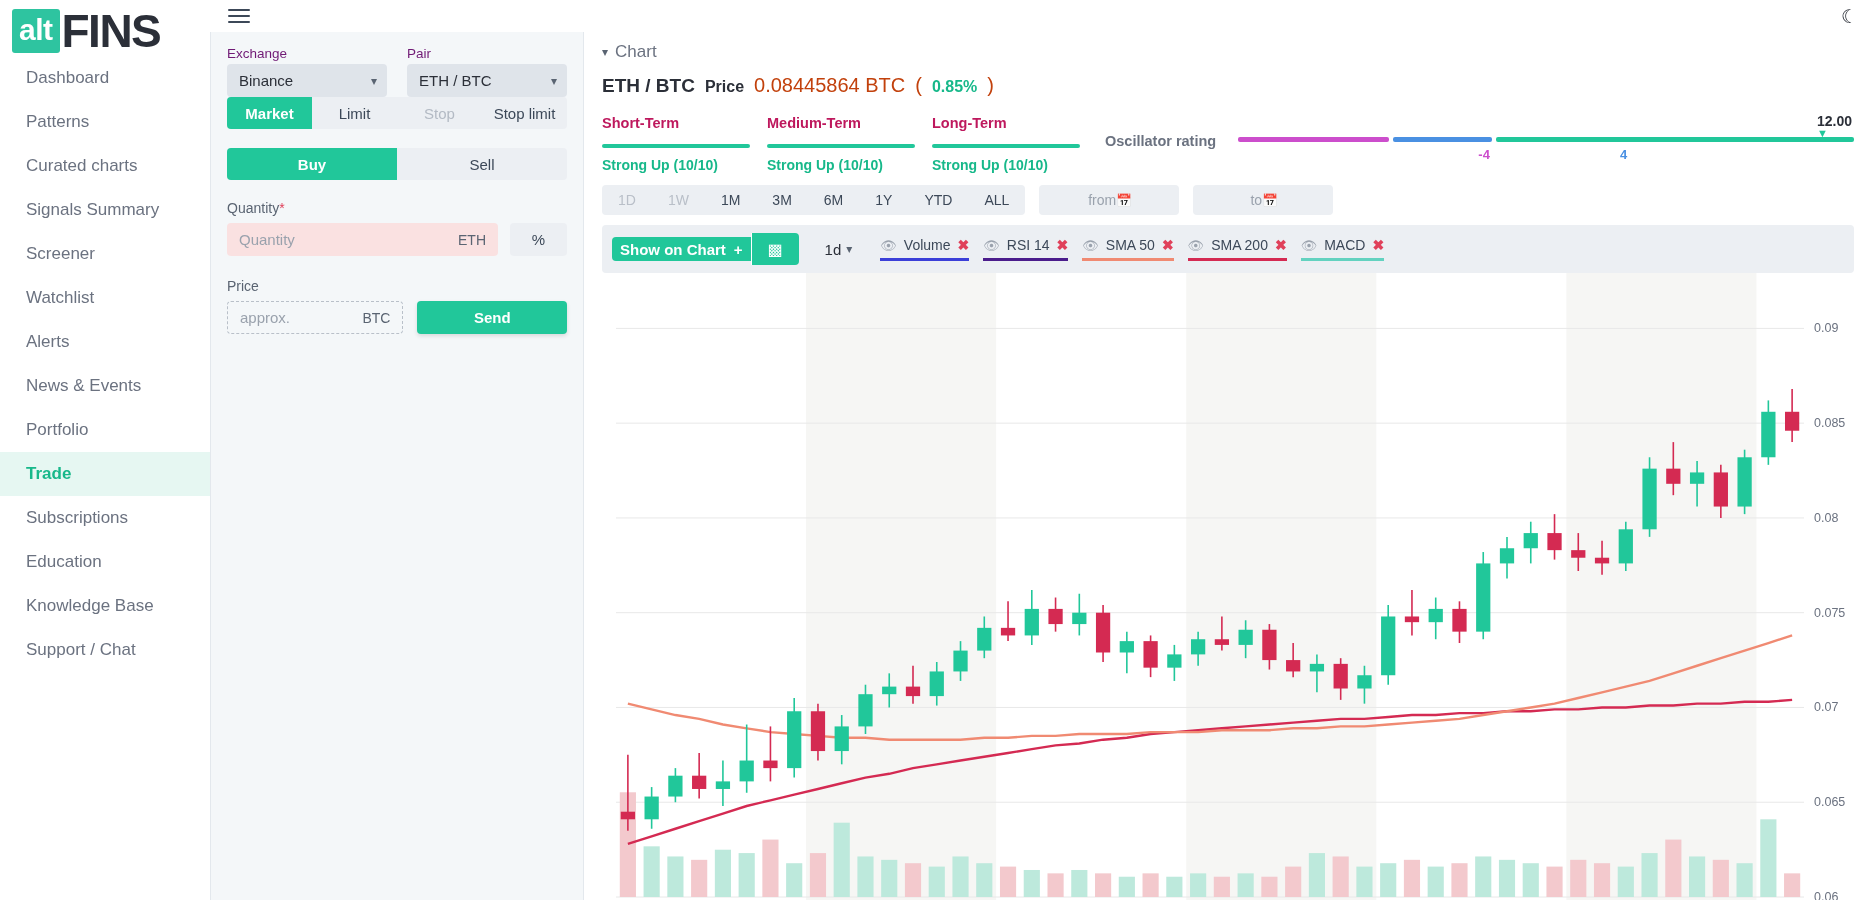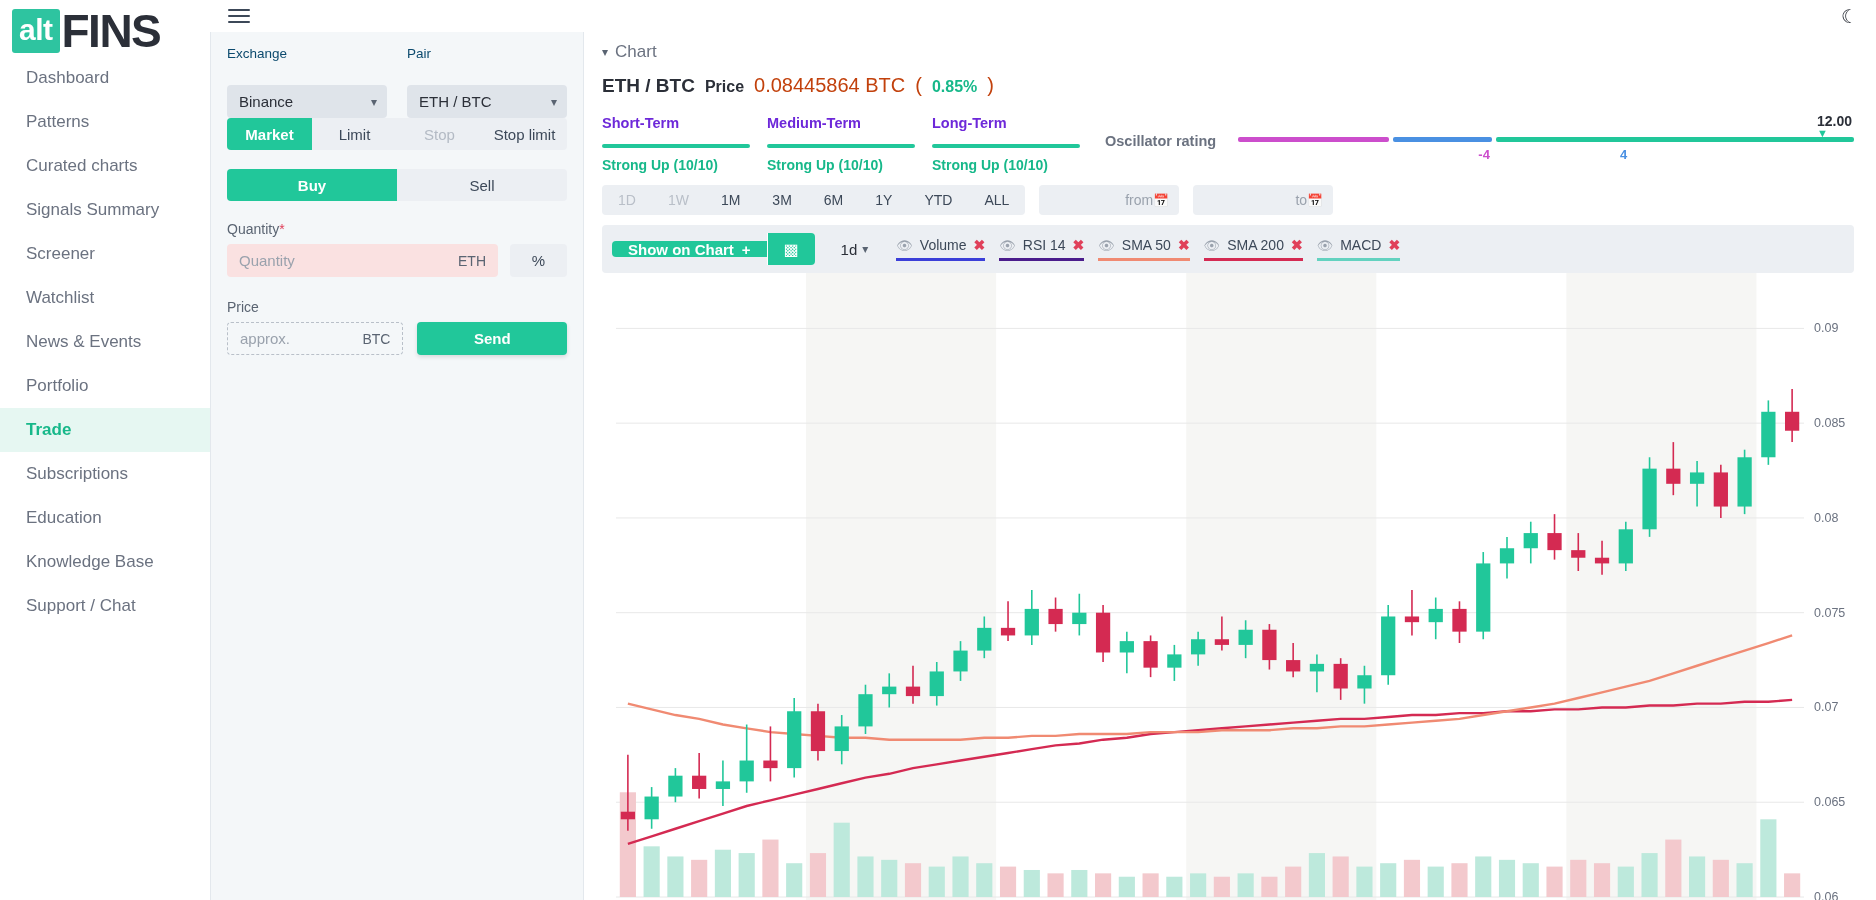--- a/index.html
+++ b/index.html
@@ -58,21 +58,21 @@
   .content { display: flex; flex: 1; min-height: 0; }
 
   
   .trade-panel {
     width: 374px; min-width: 374px; background: #f4f7f9;
     border-left: 1px solid #e3e8ed; border-right: 1px solid #e3e8ed;
     padding: 14px 16px 0 16px;
   }
   .field-row { display: flex; gap: 20px; }
   .field { display: flex; flex-direction: column; }
-  .field-label { font-size: 13.5px; color: #0c4a6e; margin-bottom: 24px; }
+  .field-label { font-size: 13.5px; color: #701a75; margin-bottom: 3px; }
   .select-box {
     width: 160px; height: 33px; background: #dfe4ea; border: none;
     border-radius: 4px; display: flex; align-items: center;
     justify-content: space-between; padding: 0 10px 0 12px;
     font-size: 15px; color: #2b2f38; cursor: pointer;
   }
   .chev { color: #5a6472; font-size: 12px; }
 
   .tabs-order {
     display: flex; background: #eceff3;
@@ -134,21 +134,21 @@
   .pairline { margin-top: 12px; display: flex; align-items: baseline; gap: 10px; }
   .pairname { font-size: 19px; font-weight: 700; color: #2b2f38; }
   .pricelbl { font-size: 16px; font-weight: 700; color: #2b2f38; }
   .priceval { font-size: 20px; color: #c2410c; }
   .pricechg { color: #17b88a; font-weight: 700; }
 
   .ratings {
     display: flex; align-items: flex-start; padding: 18px 22px 0 18px; gap: 0;
   }
   .rating-col { width: 165px; }
-  .rating-title { font-size: 14.5px; font-weight: 700; color: #6d28d9; }
+  .rating-title { font-size: 14.5px; font-weight: 700; color: #be185d; }
   .rating-bar { height: 4px; border-radius: 2px; margin: 13px 0 9px 0; width: 148px; }
   .rating-val { font-size: 14px; font-weight: 700; color: #17b88a; }
 
   .osc-wrap { display: flex; align-items: center; flex: 1; padding-left: 8px; }
   .osc-label { font-size: 14.5px; font-weight: 700; color: #6b7280; white-space: nowrap; }
   .osc-scale { flex: 1; margin-left: 22px; position: relative; height: 52px; }
   .osc-bars { display: flex; gap: 4px; position: absolute; top: 22px; left: 0; right: 0; }
   .osc-seg { height: 5px; border-radius: 2px; }
   .osc-seg.s1 { flex: 1.1; background: #cc4ecc; }
   .osc-seg.s2 { flex: 0.72; background: #4a90e2; }
@@ -169,37 +169,37 @@
     display: flex; background: #eceff3; border-radius: 4px;
     height: 30px; overflow: hidden;
   }
   .time-group div {
     padding: 0 16px; display: flex; align-items: center;
     font-size: 14px; color: #3c4858; cursor: pointer;
   }
   .time-group div.dim { color: #b9bfc8; }
   .date-input {
     width: 140px; height: 30px; background: #eceff3; border-radius: 4px;
-    display: flex; align-items: center; justify-content: flex-end;
+    display: flex; align-items: center; justify-content: center;
     padding: 0 10px 0 12px; font-size: 14px; color: #9aa2ad; cursor: pointer;
   }
   .cal-ico { font-size: 13px; color: #7a828d; }
 
   .indrow {
     display: flex; align-items: center; gap: 0;
     padding: 10px 22px 0 18px; background: #fff;
   }
   .indbar {
     display: flex; align-items: center; gap: 14px;
     background: #eceff3; padding: 8px 10px; border-radius: 4px;
     width: 100%; height: 48px;
   }
   .show-chart-btn {
-    background: #21c79a; color: #fff; border: none; height: 16px;
-    padding: 0 16px; border-radius: 4px 0 0 4px;
+    background: #21c79a; color: #fff; border: none; height: 24px;
+    padding: 0 8px; border-radius: 4px 0 0 4px;
     font-size: 15px; font-weight: 600; cursor: pointer;
     display: flex; align-items: center; gap: 8px;
   }
   .bars-btn {
     background: #21c79a; color: #fff; border: none; height: 32px;
     width: 48px; border-radius: 0 4px 4px 0; cursor: pointer;
     display: flex; align-items: center; justify-content: center;
     border-left: 1px solid #fff; font-size: 16px;
   }
   .interval {
@@ -236,20 +236,21 @@
         <span class="logo-fins">FINS</span>
       </div>
     </div>
     <nav class="nav" id="nav">
         <div class="nav-item"><span>Dashboard</span></div>
         <div class="nav-item"><span>Patterns</span></div>
         <div class="nav-item"><span>Curated charts</span></div>
         <div class="nav-item"><span>Signals Summary</span></div>
         <div class="nav-item"><span>Screener</span></div>
         <div class="nav-item"><span>Watchlist</span></div>
+        <div class="nav-item"><span>Alerts</span></div>
         <div class="nav-item"><span>News &amp; Events</span></div>
         <div class="nav-item"><span>Portfolio</span></div>
         <div class="nav-item active"><span>Trade</span></div>
         <div class="nav-item"><span>Subscriptions</span></div>
         <div class="nav-item"><span>Education</span></div>
         <div class="nav-item"><span>Knowledge Base</span></div>
         <div class="nav-item"><span>Support / Chat</span></div>
       </nav>
   </aside>
 

